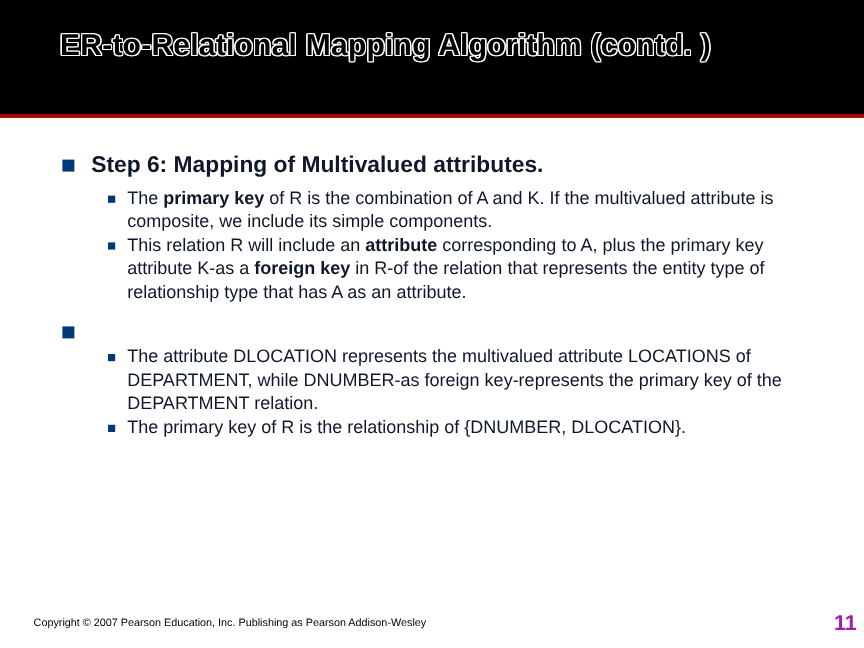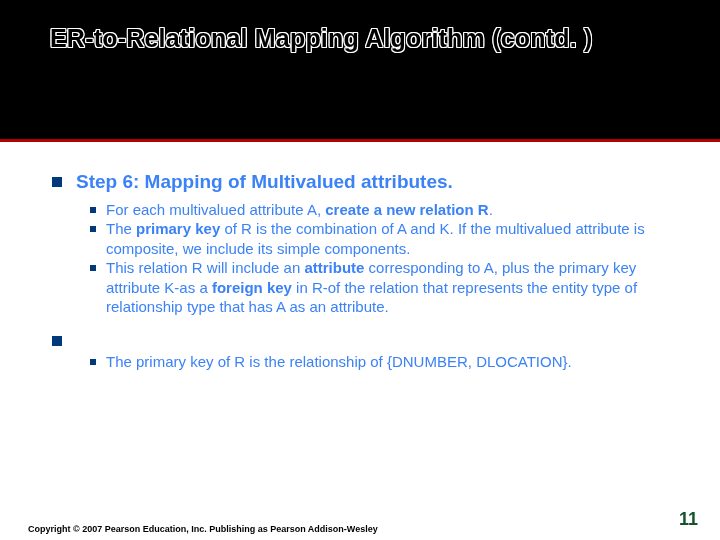--- a/index.html
+++ b/index.html
@@ -9,21 +9,21 @@
     background: #000;
     position: relative;
   }
   .slide {
     position: absolute;
     inset: 0;
     background: #fff;
   }
   .header-band {
     position: relative;
-    height: 142px;
+    height: 98px;
     background: #000;
     padding: 24px 50px 0 50px;
   }
   .header-band::after {
     content: "";
     position: absolute;
     left: 0; right: 0; bottom: 0;
     height: 3px;
     background: #b30000;
   }
@@ -31,21 +31,21 @@
     font-size: 25px;
     font-weight: bold;
     color: #000;
     text-shadow:
       -1px -1px 0 #fff, 1px -1px 0 #fff, -1px 1px 0 #fff, 1px 1px 0 #fff,
       0 -1px 0 #fff, 0 1px 0 #fff, -1px 0 0 #fff, 1px 0 0 #fff;
     letter-spacing: 0.2px;
   }
   .content {
     padding: 16px 36px 0 52px;
-    color: #3b82f6;
+    color: #0f172a;
   }
   .l1 {
     display: flex;
     gap: 14px;
     margin: 12px 0 6px 0;
   }
   .bullet1 {
     width: 10px; height: 10px;
     background: #003a7a;
     flex: 0 0 10px;
@@ -71,32 +71,32 @@
     flex: 0 0 6px;
     margin-top: 7px;
   }
   .l2-text {
     font-size: 15px;
     line-height: 1.3;
   }
   .footer {
     position: absolute;
     left: 28px;
-    bottom: 6px;
+    bottom: 16px;
     font-size: 9px;
-    font-weight: bold;
+    font-weight: normal;
     color: #000;
   }
   .pagenum {
     position: absolute;
-    right: 22px;
+    right: 6px;
     bottom: 10px;
     font-size: 18px;
     font-weight: bold;
-    color: #14532d;
+    color: #a21caf;
   }
 </style>
 </head>
 <body>
 
 <div class="slide">
 
   <div class="header-band">
     <div class="title">ER-to-Relational Mapping Algorithm (contd. )</div>
   </div>
@@ -105,44 +105,42 @@
 
     <div class="l1">
       <div class="bullet1"></div>
       <div class="l1-text">Step 6: Mapping of Multivalued attributes.</div>
     </div>
 
     <div class="l2-wrap">
       <div class="l2">
         <div class="bullet2"></div>
         <div class="l2-text">
-          <span>For each multivalued attribute A, </span><b>create a new relation R</b><span>.</span>
-        </div>
-      </div>
-      <div class="l2">
-        <div class="bullet2"></div>
-        <div class="l2-text">
           <span>The </span><b>primary key</b><span> of R is the combination of A and K. If the multivalued attribute is composite, we include its simple components.</span>
         </div>
       </div>
       <div class="l2">
         <div class="bullet2"></div>
         <div class="l2-text">
           <span>This relation R will include an </span><b>attribute</b><span> corresponding to A, plus the primary key attribute K-as a </span><b>foreign key</b><span> in R-of the relation that represents the entity type of relationship type that has A as an attribute.</span>
         </div>
       </div>
     </div>
 
     <div class="l1">
       <div class="bullet1"></div>
     </div>
 
     <div class="l2-wrap">
       <div class="l2">
         <div class="bullet2"></div>
+        <div class="l2-text">The attribute DLOCATION represents the multivalued attribute LOCATIONS of DEPARTMENT, while DNUMBER-as foreign key-represents the primary key of the DEPARTMENT relation.</div>
+      </div>
+      <div class="l2">
+        <div class="bullet2"></div>
         <div class="l2-text">The primary key of R is the relationship of {DNUMBER, DLOCATION}.</div>
       </div>
     </div>
 
   </div>
 
   <div class="footer">Copyright © 2007 Pearson Education, Inc. Publishing as Pearson Addison-Wesley</div>
   <div class="pagenum">11</div>
 
 </div>

